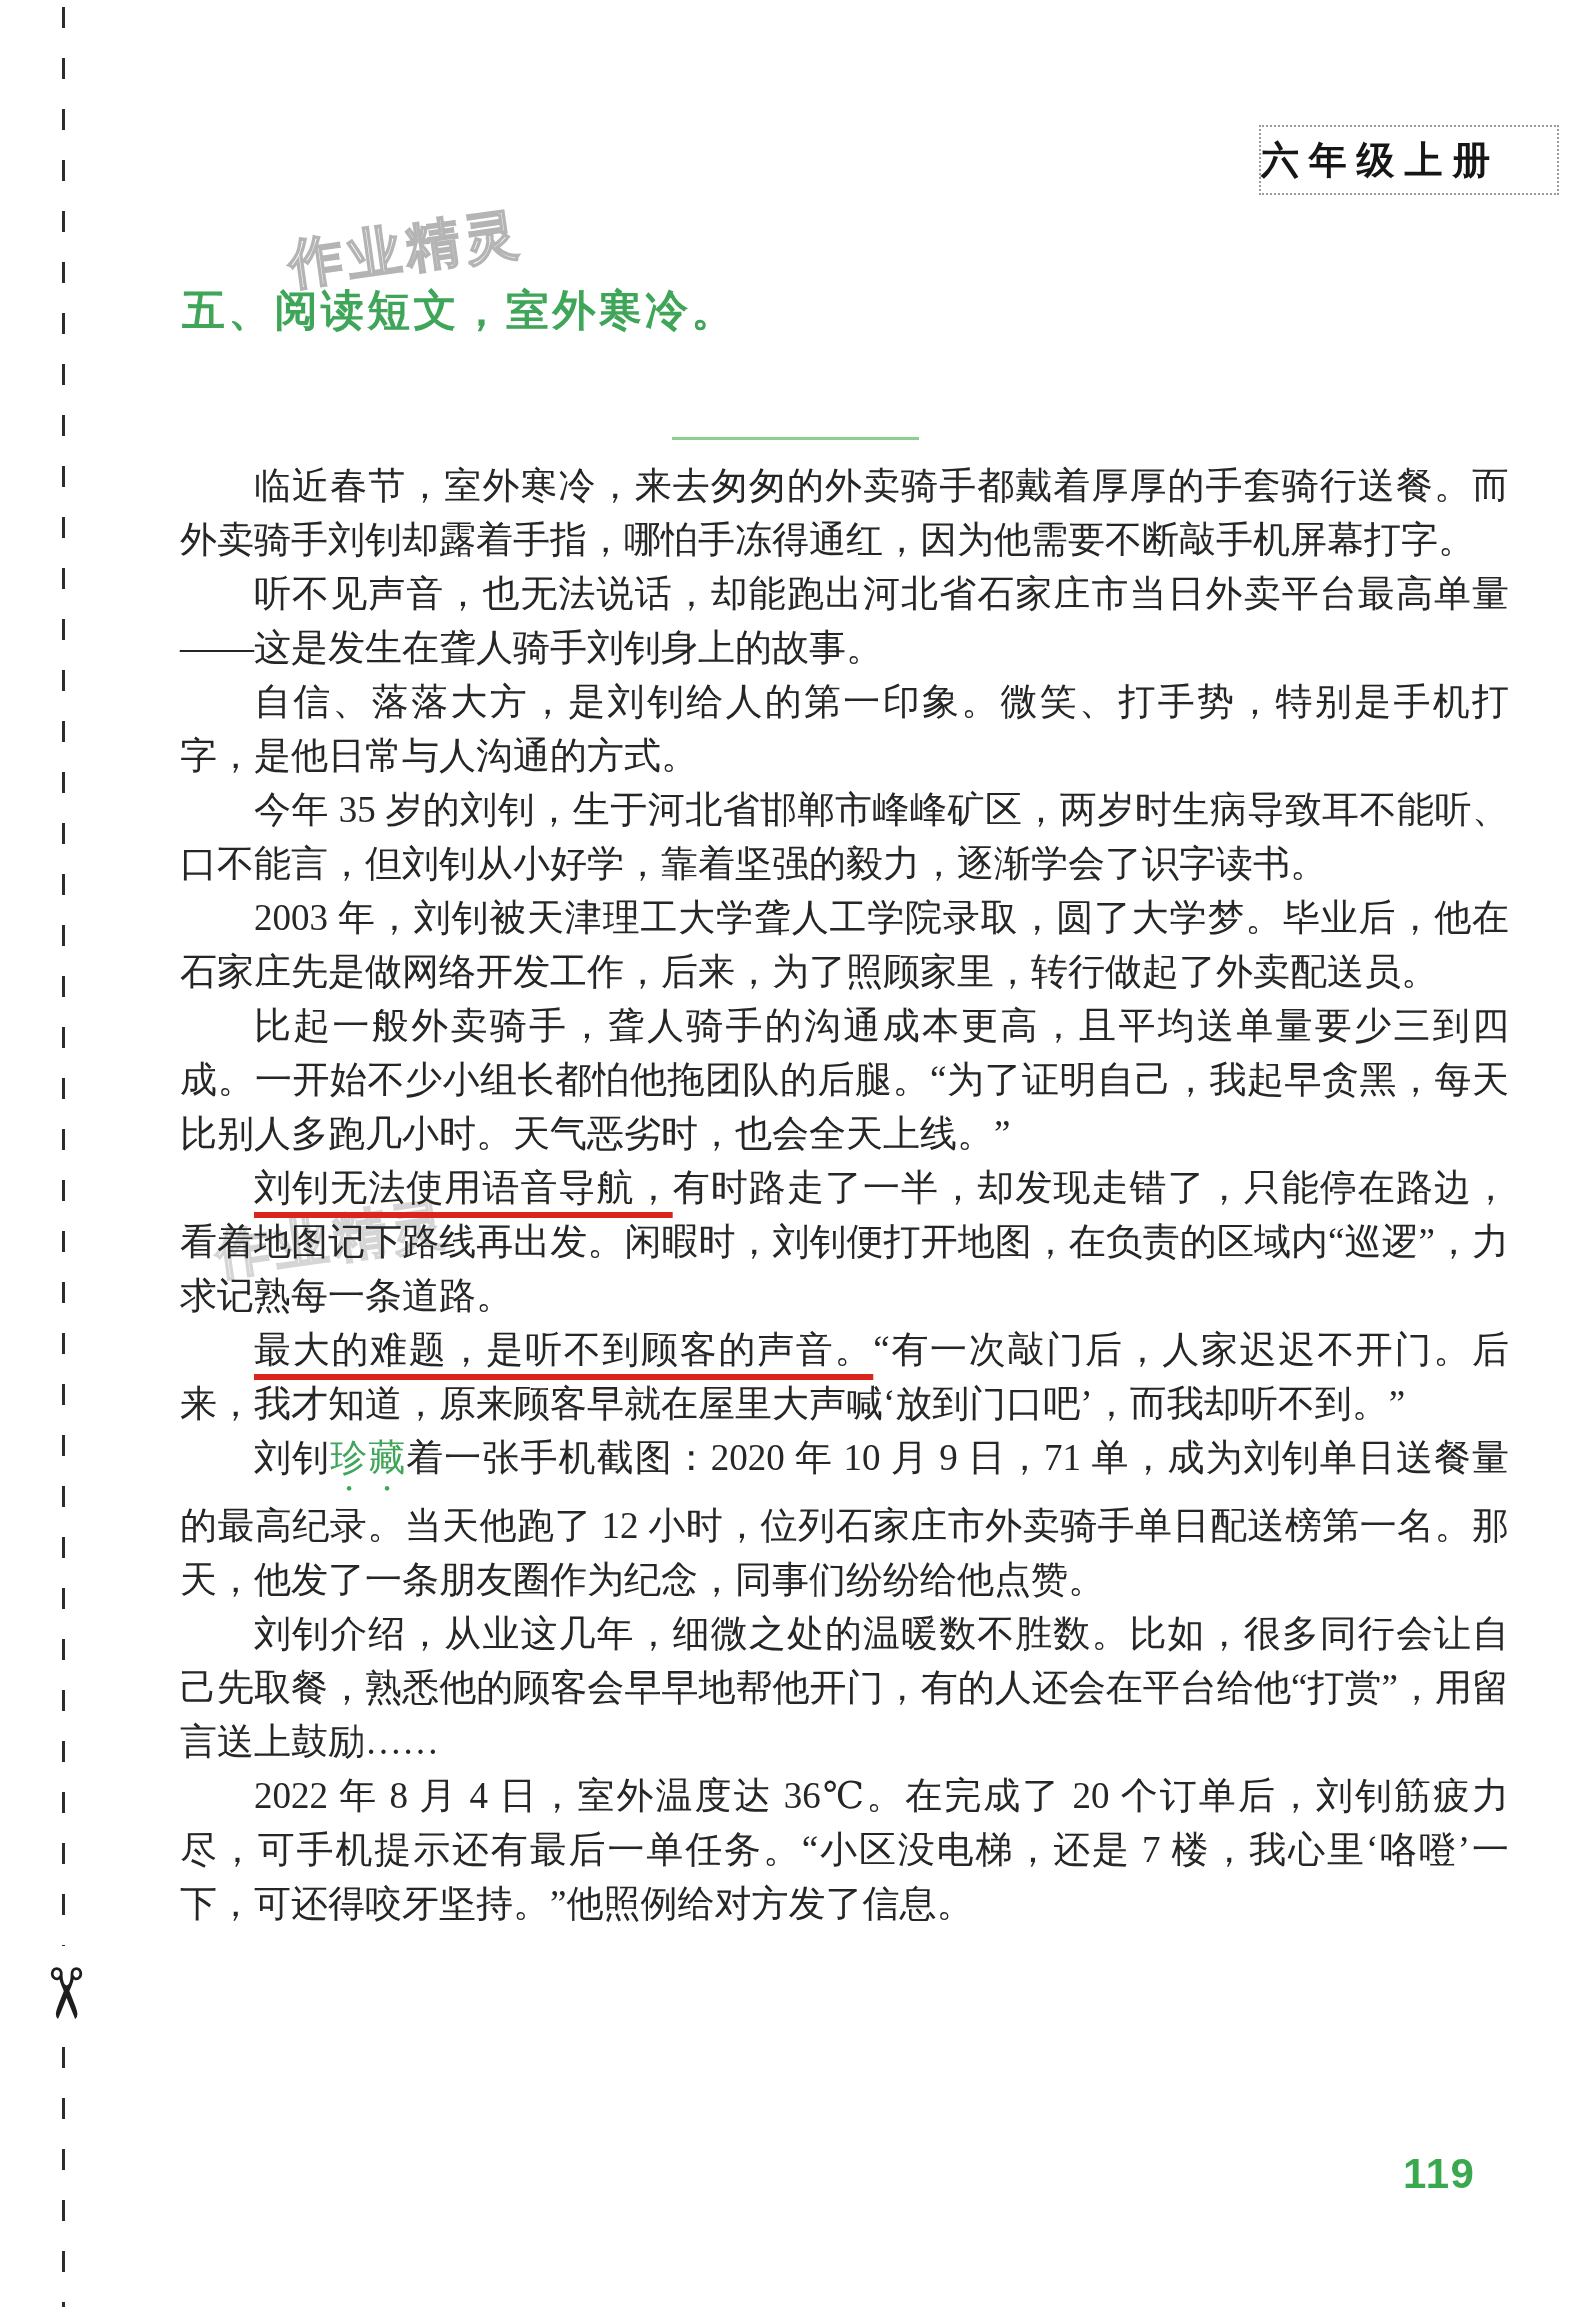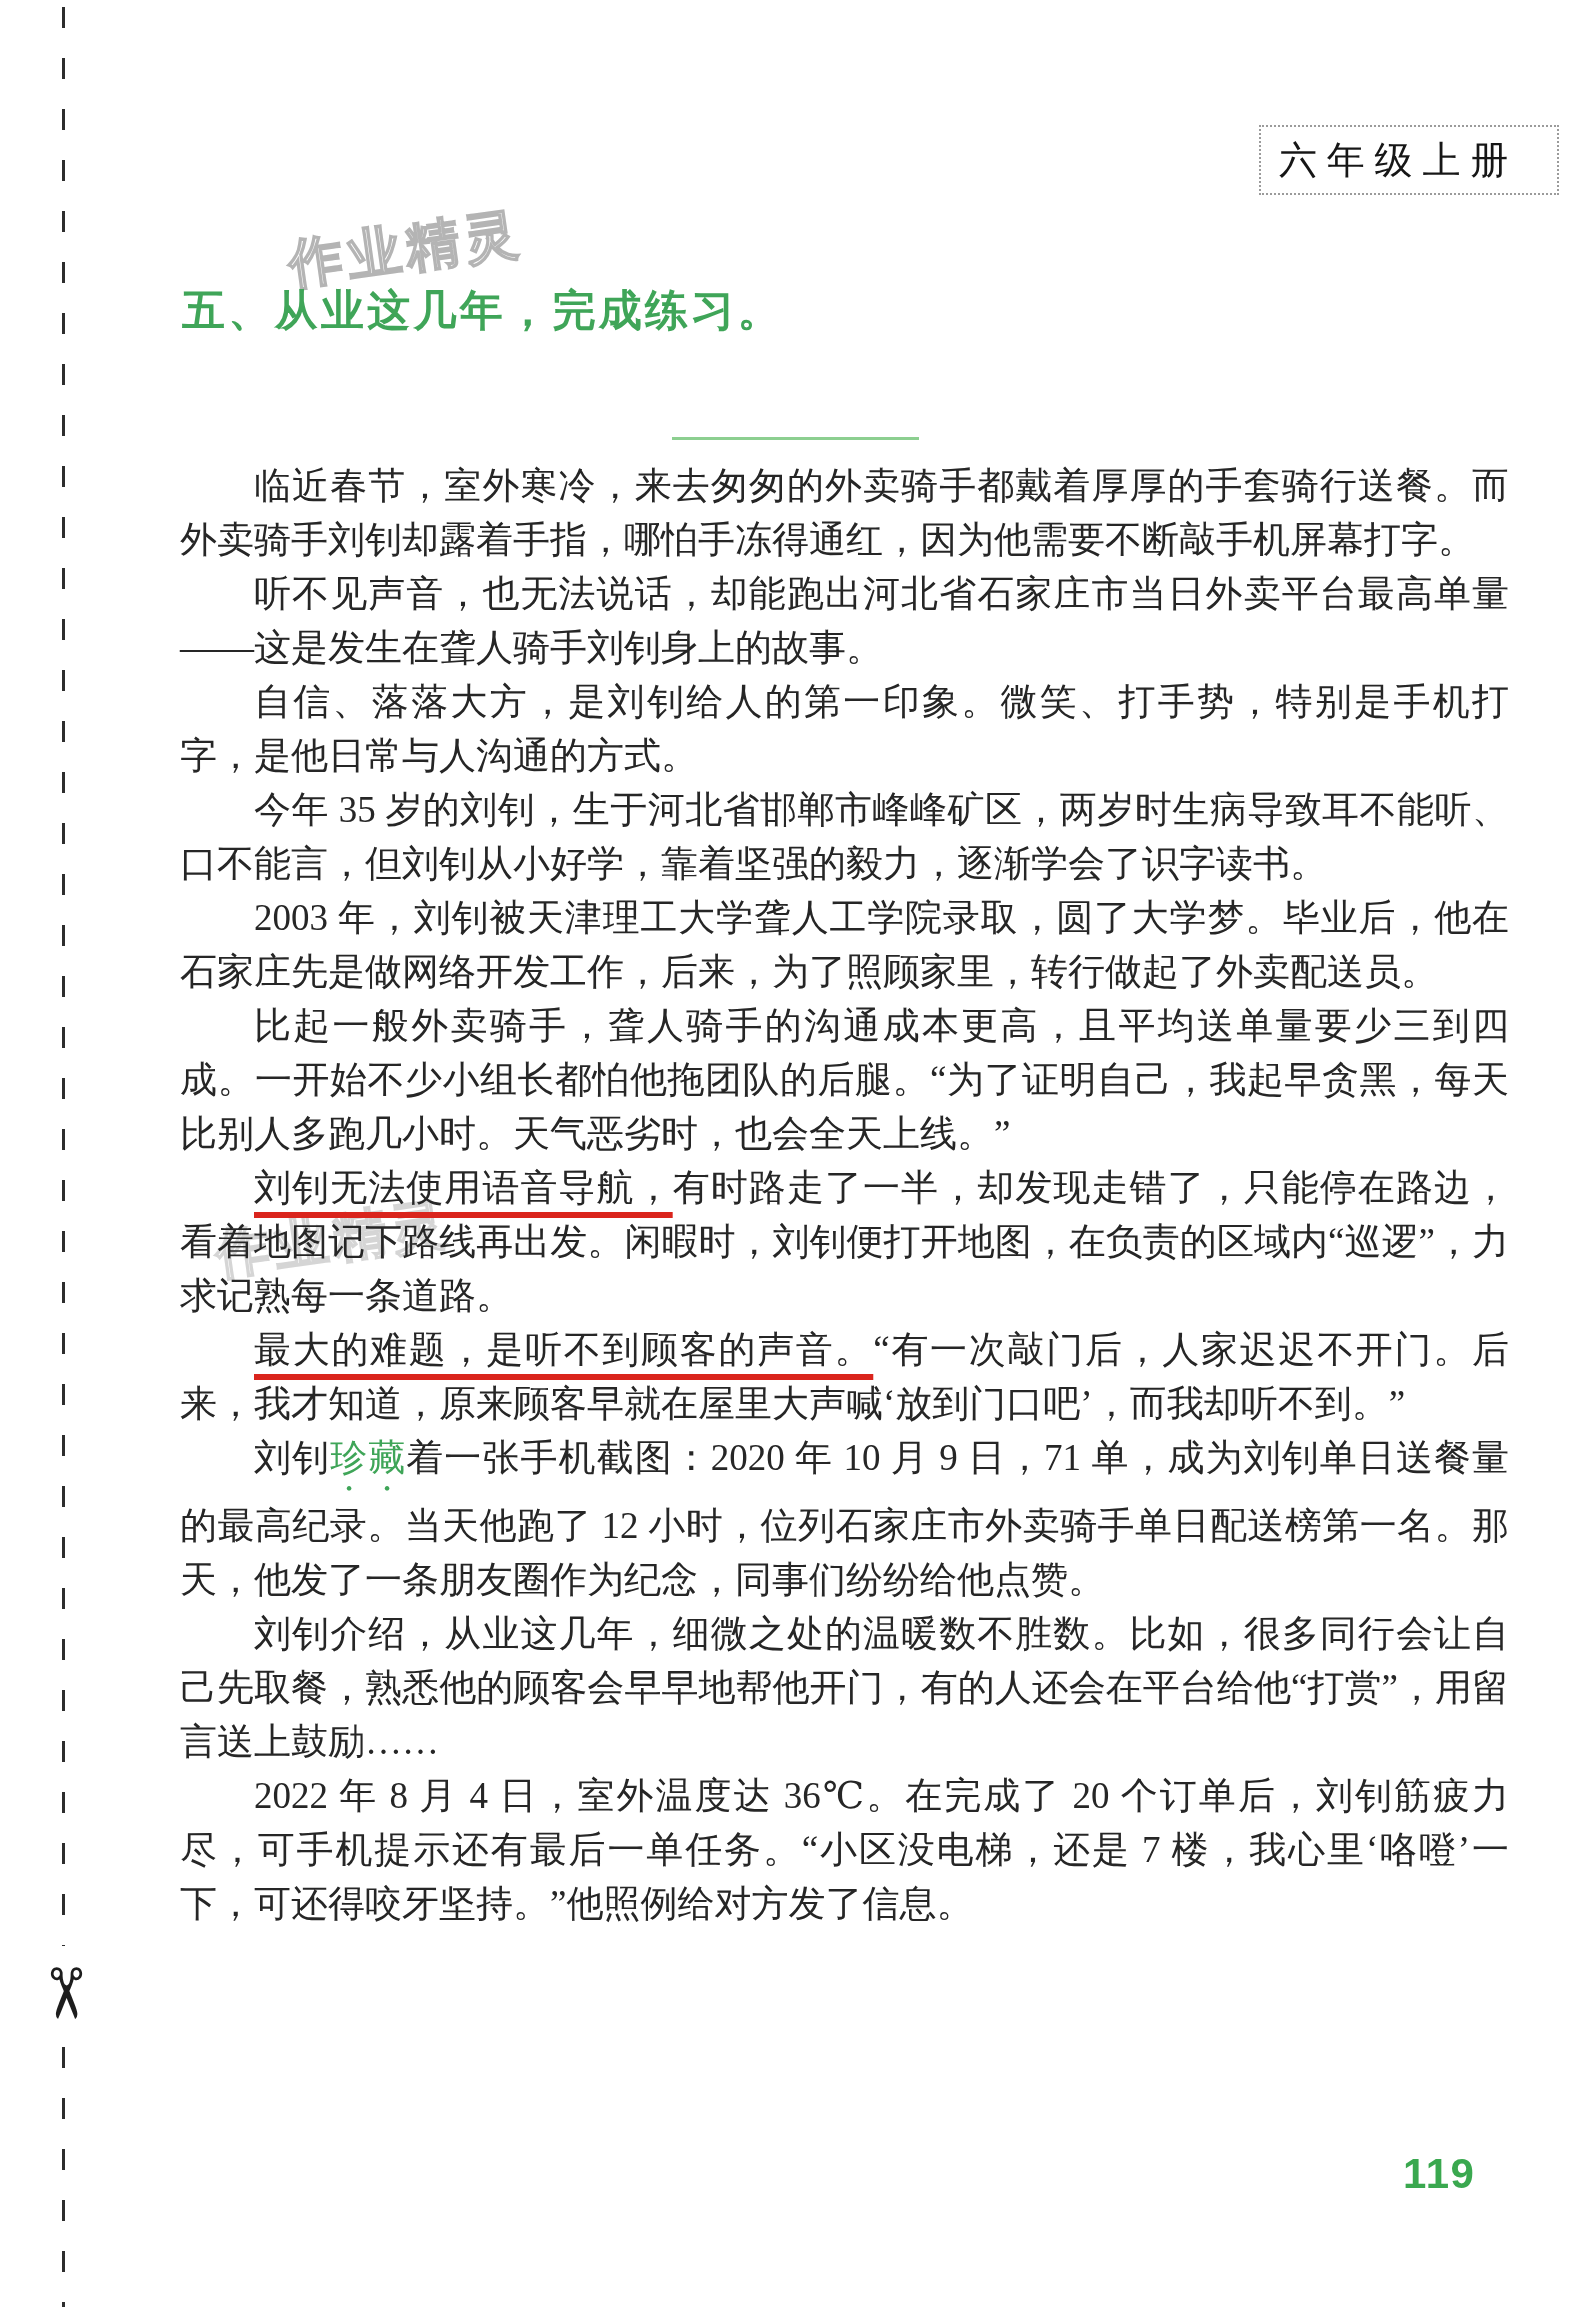--- a/index.html
+++ b/index.html
@@ -34,24 +34,24 @@
     display:flex;align-items:center;justify-content:center;
     background:var(--paper);
     font-size:70px;line-height:1;color:#1d1d1d;
     font-family:"DejaVu Sans",sans-serif;
     transform:rotate(90deg);
   }
   
   .grade-badge{
     position:absolute;left:1259px;top:125px;width:300px;height:70px;
     border:2.5px dotted var(--dot-border);
-    display:flex;align-items:center;justify-content:center;
+    display:flex;align-items:center;justify-content:flex-start;
     padding-right:21px;
     font-family:"Liberation Sans","DejaVu Sans",sans-serif;
-    font-weight:normal;font-size:38px;letter-spacing:9.8px;color:#161616;
+    font-weight:bold;font-size:38px;letter-spacing:9.8px;color:#161616;
   }
   
   .watermark{
     position:absolute;
     font-family:"DejaVu Sans","Liberation Sans",sans-serif;
     font-weight:bold;font-size:54px;letter-spacing:4.9px;
     color:transparent;
     -webkit-text-stroke:1.6px var(--wm-stroke);
     transform:rotate(-8deg);
     white-space:nowrap;
@@ -109,21 +109,21 @@
 <div class="cut-line"></div>
 <div class="scissors">✂</div>
 
 <div class="grade-badge">
   <span>六年级上册</span>
 </div>
 
 <div class="watermark wm-top">作业精灵</div>
 <div class="watermark wm-mid">作业精灵</div>
 
-<div class="section-heading">五、从业这几年，完成练习。</div>
+<div class="section-heading">五、阅读短文，室外寒冷。</div>
 
 <div class="title-blank"></div>
 
 <div class="article">
     <p class="para"><span class="seg">临近春节，室外寒冷，来去匆匆的外卖骑手都戴着厚厚的手套骑行送餐。而外卖骑手刘钊却露着手指，哪怕手冻得通红，因为他需要不断敲手机屏幕打字。</span></p>
     <p class="para"><span class="seg">听不见声音，也无法说话，却能跑出河北省石家庄市当日外卖平台最高单量——这是发生在聋人骑手刘钊身上的故事。</span></p>
     <p class="para"><span class="seg">自信、落落大方，是刘钊给人的第一印象。微笑、打手势，特别是手机打字，是他日常与人沟通的方式。</span></p>
     <p class="para"><span class="seg">今年 35 岁的刘钊，生于河北省邯郸市峰峰矿区，两岁时生病导致耳不能听、口不能言，但刘钊从小好学，靠着坚强的毅力，逐渐学会了识字读书。</span></p>
     <p class="para"><span class="seg">2003 年，刘钊被天津理工大学聋人工学院录取，圆了大学梦。毕业后，他在石家庄先是做网络开发工作，后来，为了照顾家里，转行做起了外卖配送员。</span></p>
     <p class="para"><span class="seg">比起一般外卖骑手，聋人骑手的沟通成本更高，且平均送单量要少三到四成。一开始不少小组长都怕他拖团队的后腿。“为了证明自己，我起早贪黑，每天比别人多跑几小时。天气恶劣时，也会全天上线。”</span></p>

